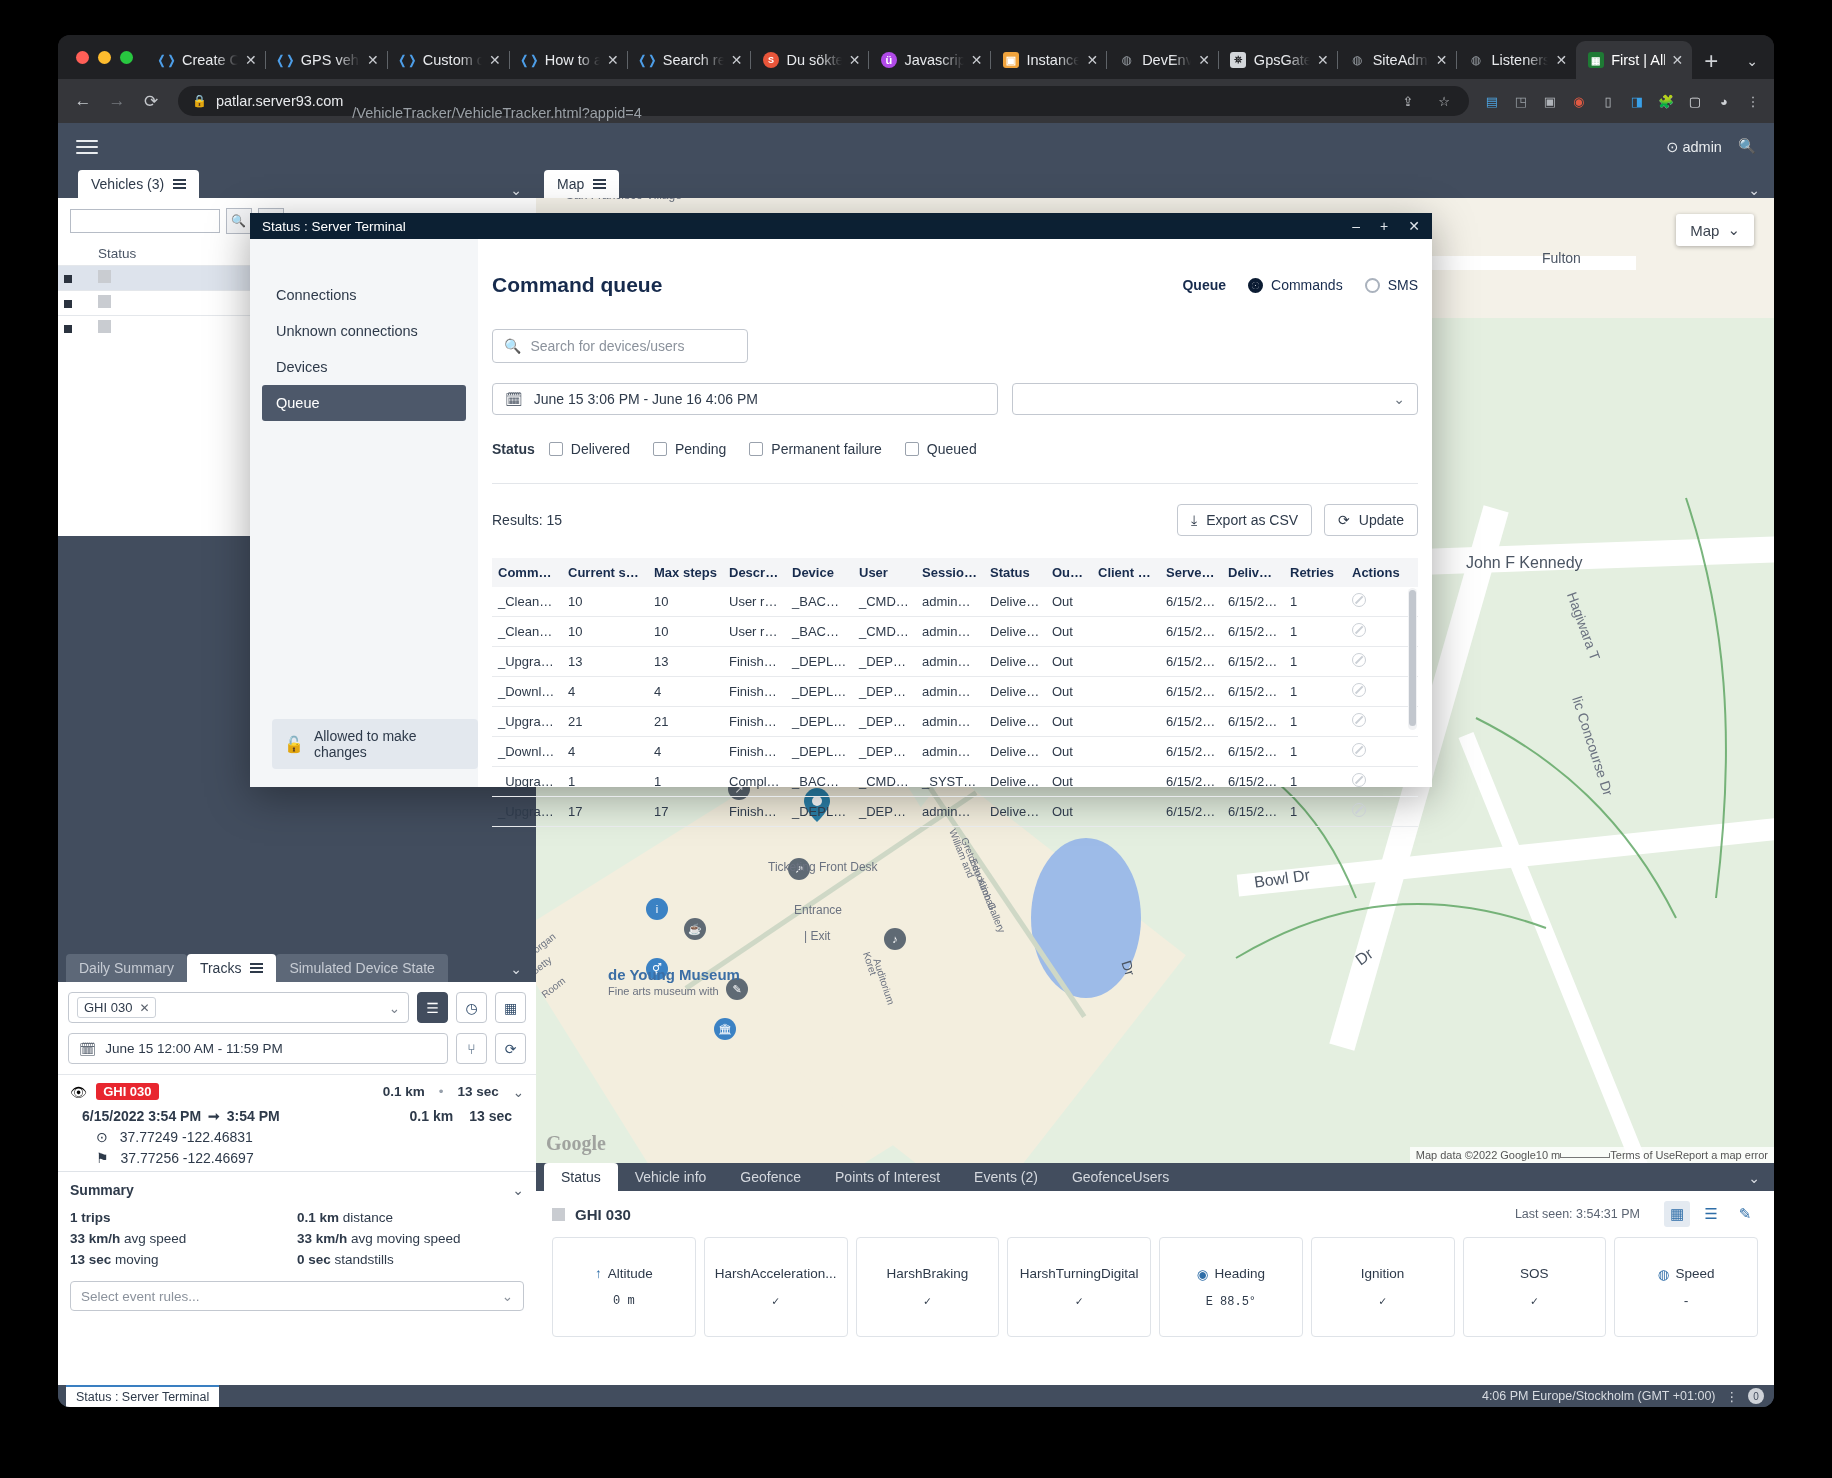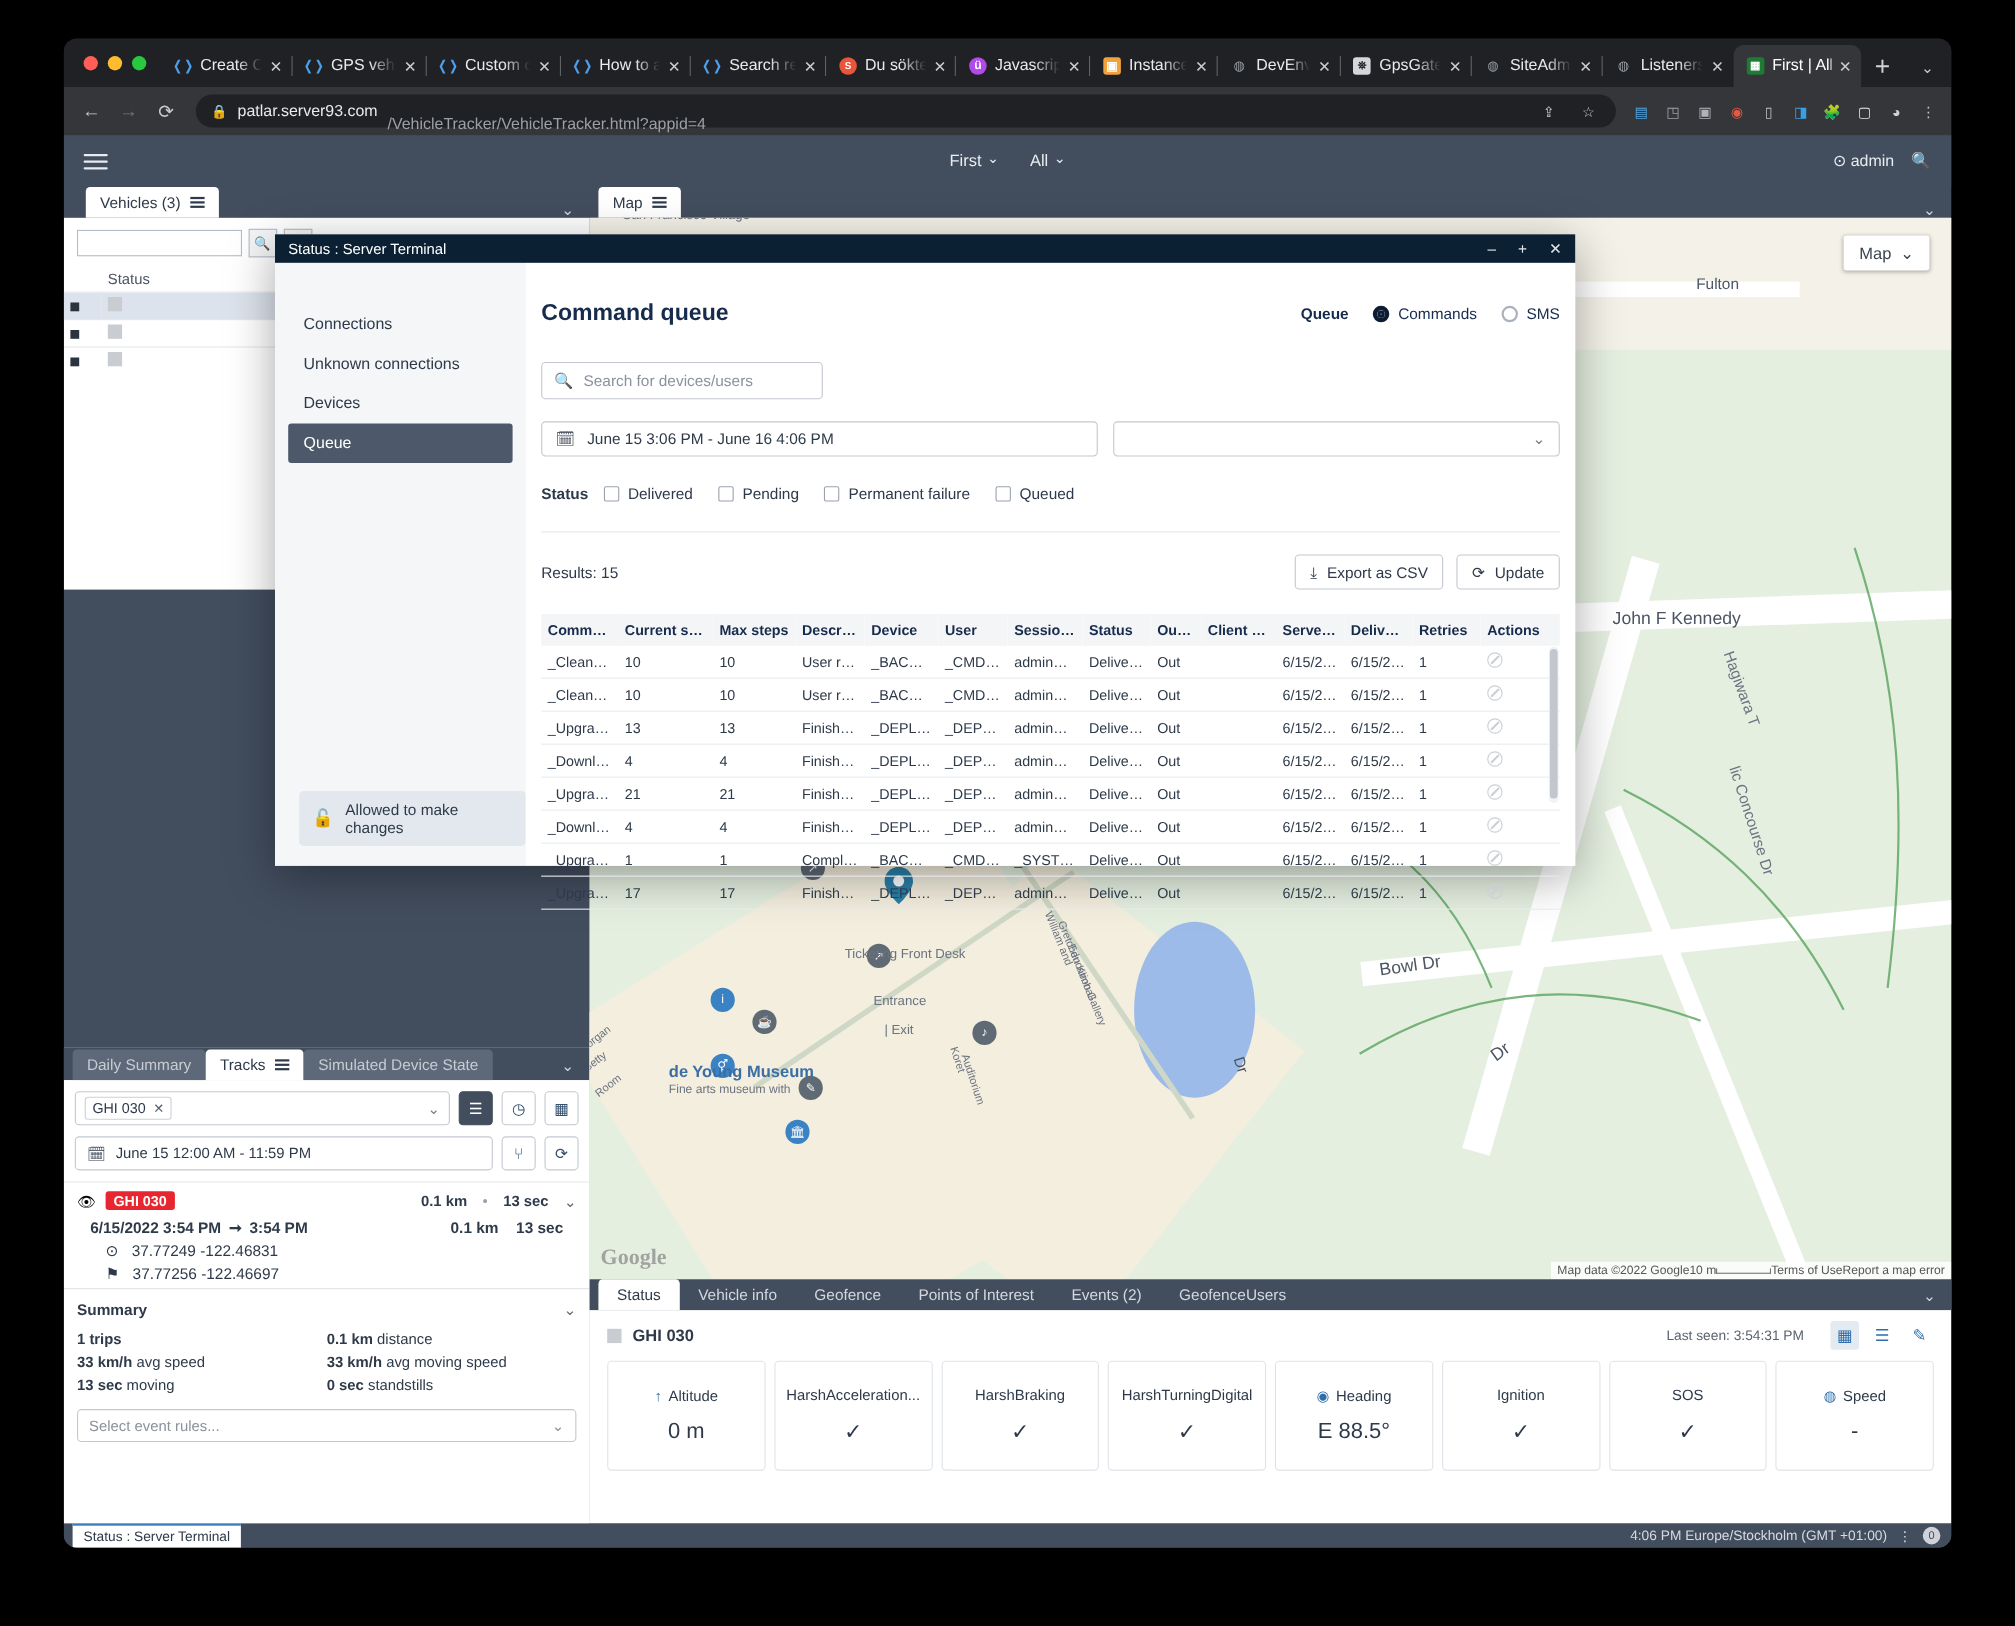--- a/index.html
+++ b/index.html
@@ -178,21 +178,21 @@
   .sptab.active{ background:#fff; color:#2e3a4a; border-radius:4px 4px 0 0; }
   .spsub{ display:flex; align-items:center; padding:10px 16px 4px; gap:10px; }
   .spsub .vname{ font-weight:bold; font-size:15px; color:#2e3a4a; }
   .spsub .seen{ margin-left:auto; font-size:12.5px; color:#5b6472; }
   .spicons{ display:flex; gap:8px; margin-left:14px; }
   .spicon{ width:26px; height:26px; display:flex; align-items:center; justify-content:center; color:#2f6ea8; font-size:15px; border-radius:3px; }
   .spicon.on{ background:#e4eaf1; }
   .cards{ display:flex; gap:8px; padding:6px 16px 0; }
   .card{ flex:1; border:1px solid #dfe3e8; border-radius:4px; height:100px; display:flex; flex-direction:column; align-items:center; justify-content:center; gap:13px; }
   .card .clabel{ font-size:13.5px; color:#2e3a4a; display:flex; align-items:center; gap:6px; white-space:nowrap; overflow:hidden; max-width:95%; }
-  .card .cval{ font-size:20px; color:#2e3a4a; }
+  .card .cval{ font-size:12px; color:#2e3a4a;font-family:Liberation Mono, monospace; }
   .check{ color:#8a9099; font-size:18px; }
 
   
   .statusbar{ position:absolute; left:0; right:0; bottom:0; height:22px; background:#424d5e; color:#d7dbe1; font-size:12.5px; display:flex; align-items:center; }
   .sb-left{ background:#fff; color:#2e3a4a; height:22px; display:flex; align-items:center; padding:0 10px; border-top:2px solid #3a7fc1; margin-left:8px;}
   .sb-right{ margin-left:auto; display:flex; align-items:center; gap:10px; padding-right:10px; }
   .sb-badge{ width:16px;height:16px;border-radius:50%; background:#cfd3d9; color:#424d5e; display:flex; align-items:center; justify-content:center; font-size:10px;}
 
   
   .modal{
@@ -380,24 +380,20 @@
       </div>
     </div>
 
     <div class="app">
       <div class="appbar">
         <div class="hamburger">
             <i></i>
             <i></i>
             <i></i>
           </div>
-        <div class="appbar-center">
-          <span class="caret">First</span>
-          <span class="caret">All</span>
-        </div>
         <div class="appbar-right">
           <span>⊙ <span>admin</span></span>
           <span>🔍</span>
         </div>
       </div>
 
       <div class="panes">
 
         <div class="leftcol">
           <div class="tabhdr">

